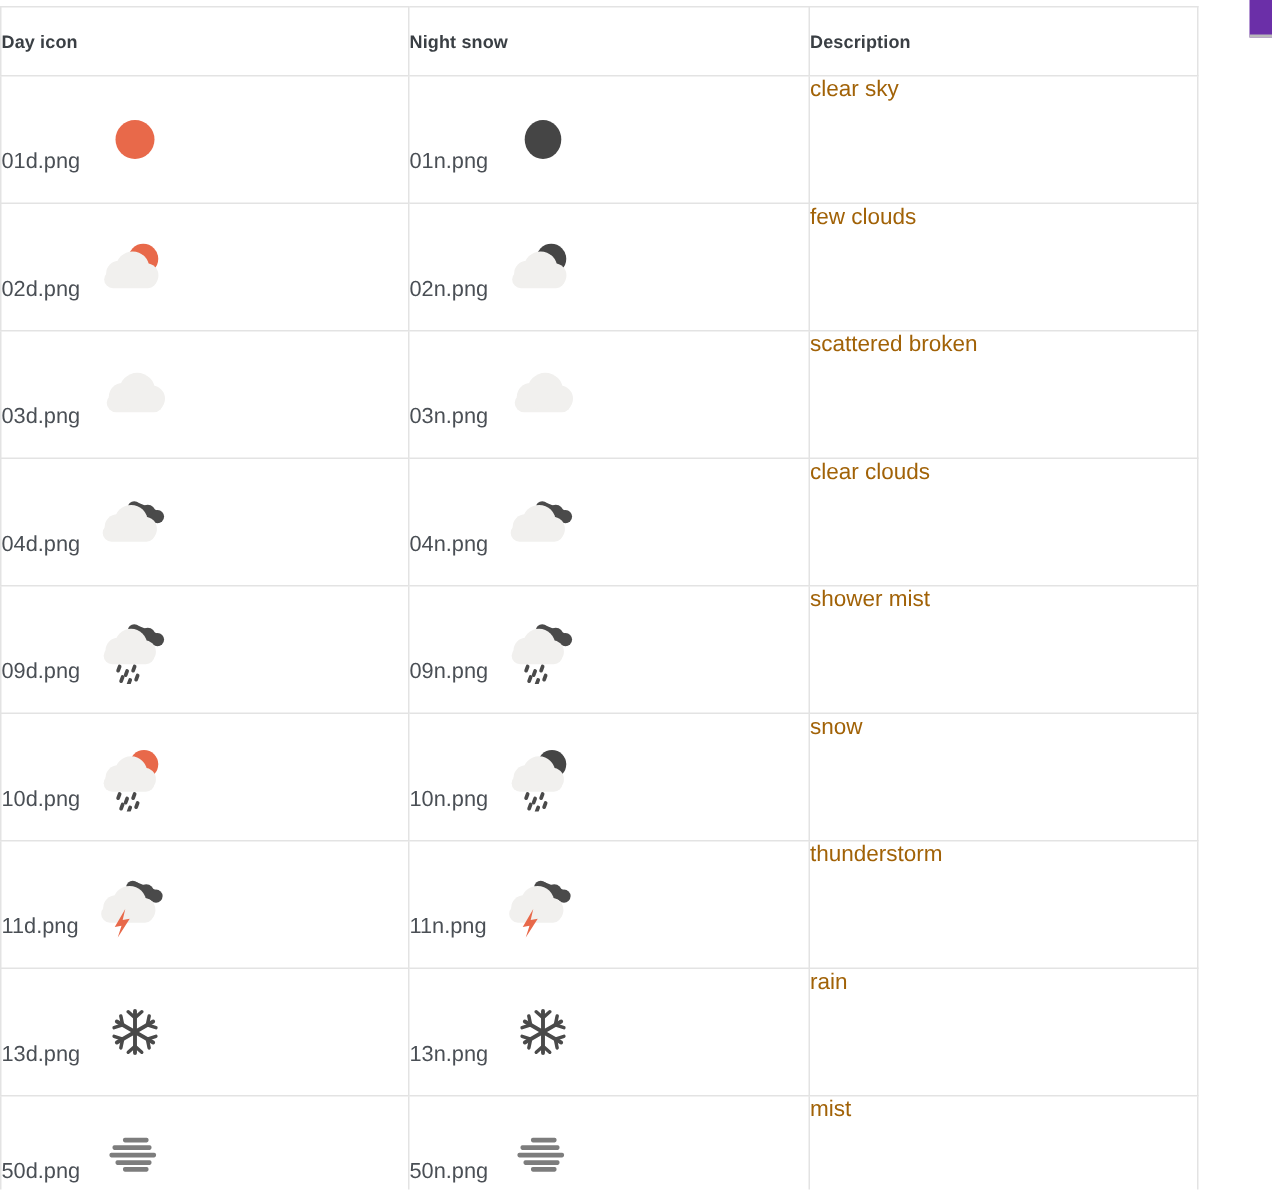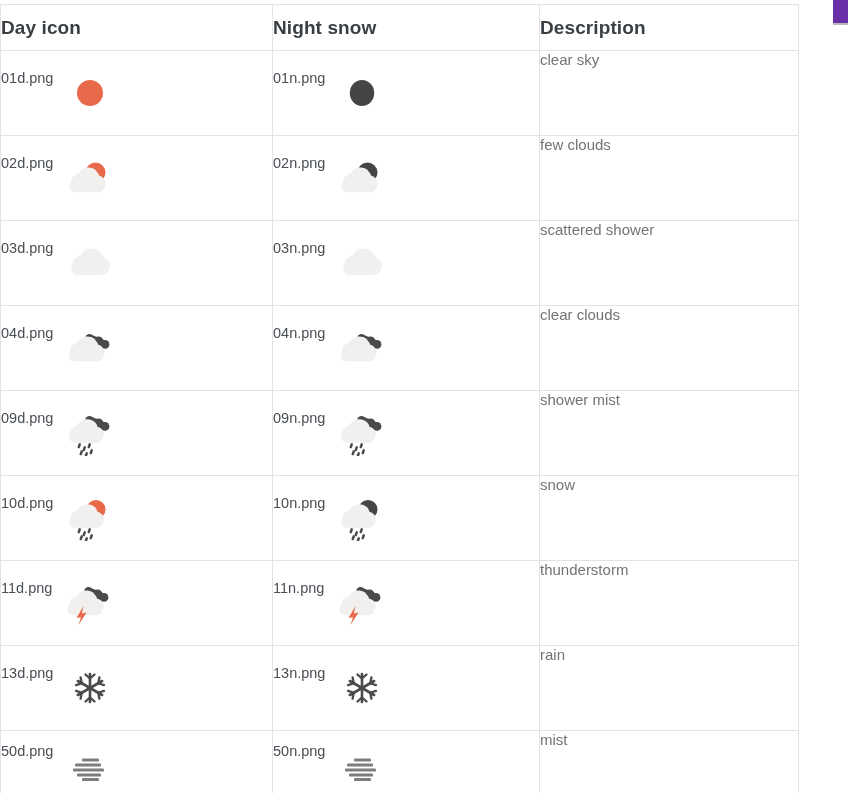--- a/index.html
+++ b/index.html
@@ -53,41 +53,41 @@
   }
 
   col.c-day   { width: 272px; }
   col.c-night { width: 267px; }
   col.c-desc  { width: 259px; }
 
   thead th {
     height: 45px;
     text-align: left;
     vertical-align: middle;
-    font-size: 19px;
+    font-size: 12px;
     font-weight: bold;
     color: #3a3f44;
     padding-left: 14px;
     letter-spacing: 0.1px;
   }
 
   tbody td {
     height: 84px;
     vertical-align: middle;
     font-size: 14.5px;
     color: #4a4f55;
   }
 
   td.cell-icon {
     padding-left: 14px;
   }
 
   .icon-row {
     display: flex;
-    align-items: flex-start;
+    align-items: flex-end;
     gap: 14px;
   }
 
   .fname {
     font-size: 14.5px;
     color: #4a4f55;
     white-space: nowrap;
   }
 
   .glyph {
@@ -95,21 +95,21 @@
     height: 46px;
     position: relative;
     flex: 0 0 46px;
   }
 
   td.cell-desc {
     vertical-align: top;
     padding-left: 10px;
     padding-top: 12px;
     font-size: 15px;
-    color: #737373;
+    color: #a16207;
   }
 
   tbody tr:last-child td { height: 70px; }
 
   svg { display: block; }
 </style>
 </head>
 <body>
 
 <div id="page">
@@ -213,21 +213,21 @@
                     <g fill="#F1F0EE">
                       <rect x="4.150000000000002" y="22.259999999999998" width="37.699999999999996" height="12.614999999999998" rx="6.307499999999999"></rect>
                       <circle cx="14.706000000000001" cy="24.435000000000002" r="9.135"></circle>
                       <circle cx="24.508000000000003" cy="20.52" r="11.9625"></circle>
                       <circle cx="34.31" cy="25.74" r="8.700000000000001"></circle>
                     </g>
                   </svg>
                 </span>
               </div>
             </td>
-            <td class="cell-desc">scattered shower</td>
+            <td class="cell-desc">scattered broken</td>
           </tr>
           <tr>
             <td class="cell-icon">
               <div class="icon-row">
                 <span class="fname">04d.png</span>
                 <span class="glyph">
                   <svg width="46" height="46" viewBox="0 0 46 46" xmlns="http://www.w3.org/2000/svg">
                     <g fill="#4A4A4A">
                       <rect x="20" y="12.4" width="20" height="7.6" rx="3.8" transform="rotate(22 30 16)"></rect>
                       <circle cx="22.5" cy="13.4" r="4.3"></circle>

